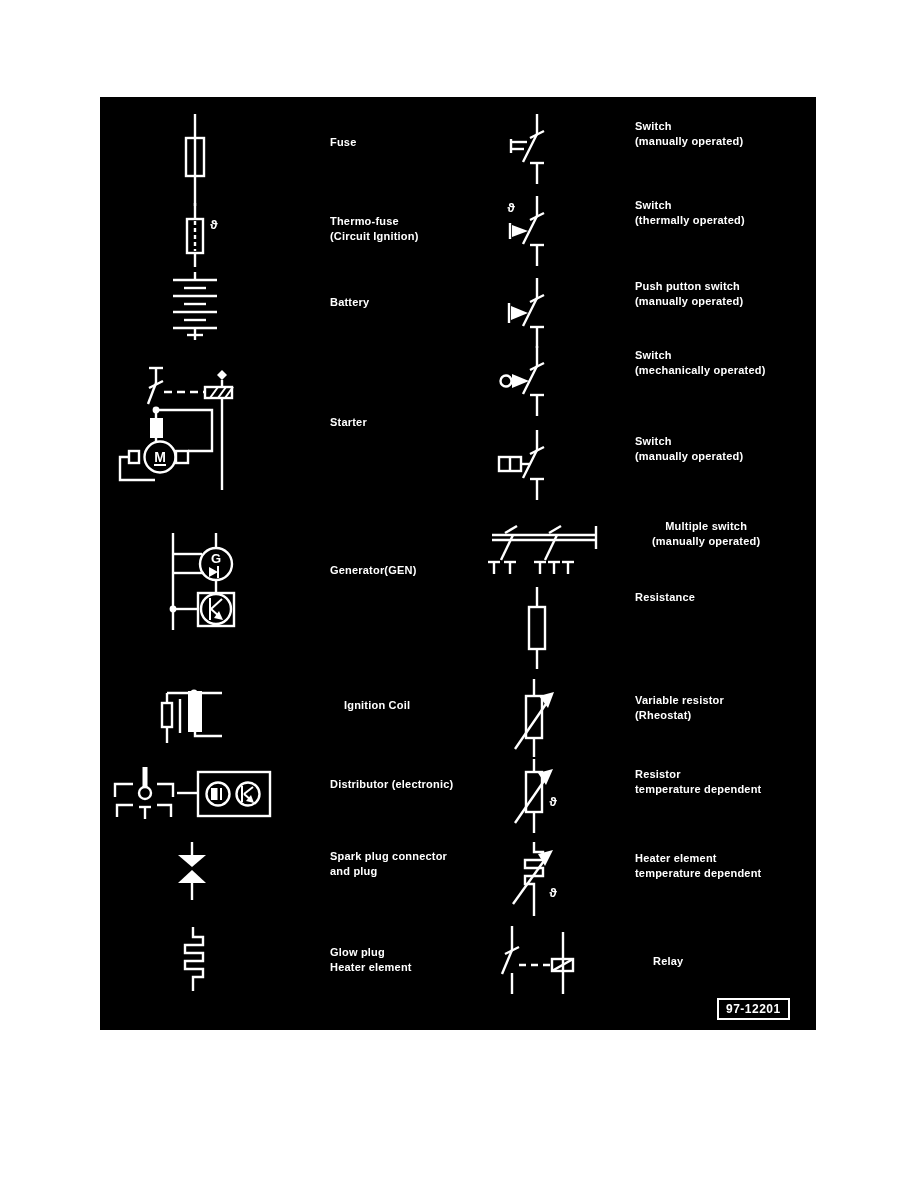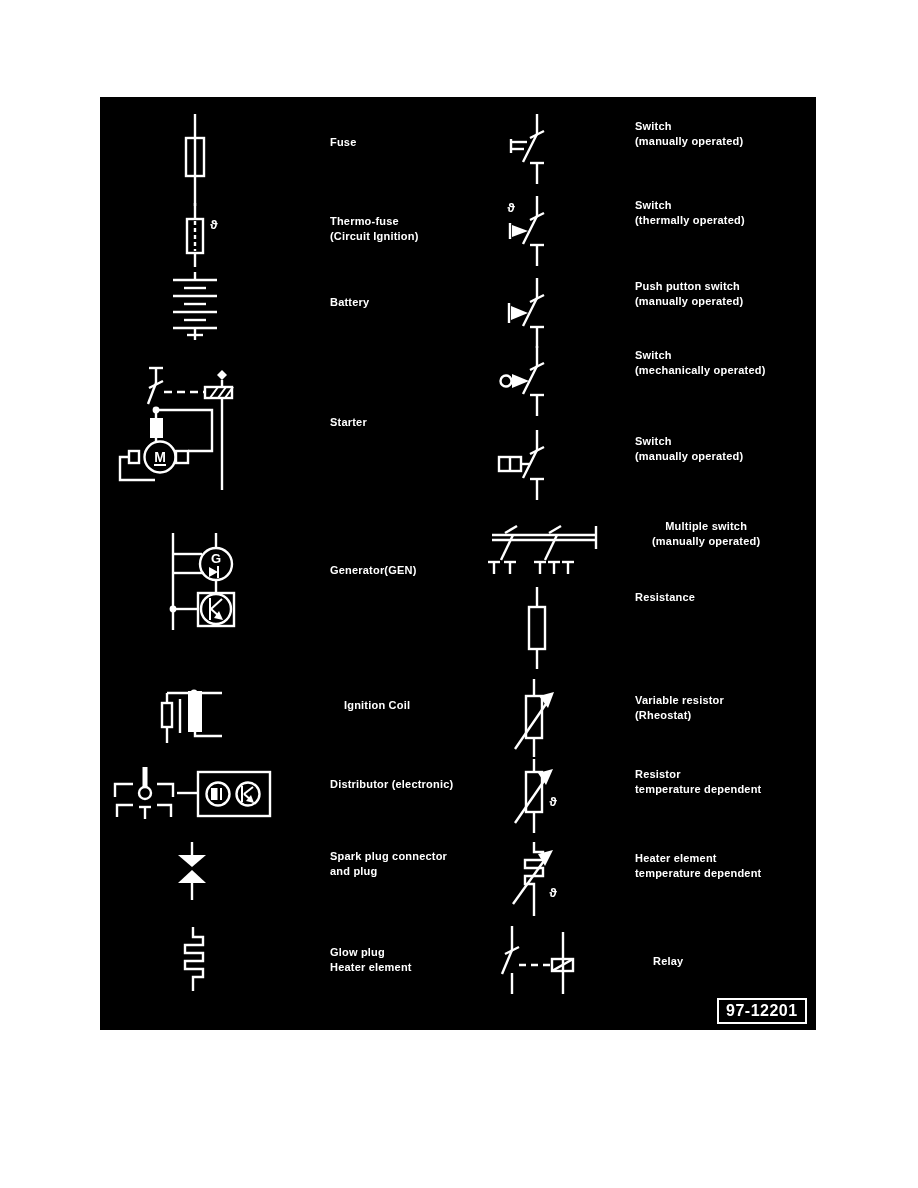--- a/index.html
+++ b/index.html
@@ -9,21 +9,21 @@
   .sym{position:absolute;}
   .sym svg{display:block;overflow:visible;}
   .stk{stroke:#ffffff;stroke-width:2.4;fill:none;stroke-linecap:butt;}
   .stk-thin{stroke:#ffffff;stroke-width:2;fill:none;}
   .fil{fill:#ffffff;stroke:none;}
   .glyph{fill:#ffffff;font-family:"Liberation Sans",sans-serif;font-weight:bold;}
   .lbl{position:absolute;color:#ffffff;font-size:11px;line-height:14.5px;font-weight:bold;
        letter-spacing:.2px;white-space:nowrap;}
   .lbl span{display:block;}
   .codebox{position:absolute;left:617px;top:901px;border:2px solid #ffffff;color:#ffffff;
-       font-size:16px;font-weight:bold;padding:2px 7px;letter-spacing:.5px;background:#000;}
+       font-size:12px;font-weight:bold;padding:2px 7px;letter-spacing:.5px;background:#000;}
 </style>
 </head>
 <body>
 
 <div class="page">
  <div class="panel">
 
   <div class="sym" style="left:77px;top:17px;">
    <svg width="36" height="92" viewBox="0 0 36 92">
     <line class="stk" x1="18" y1="0" x2="18" y2="92"></line>

